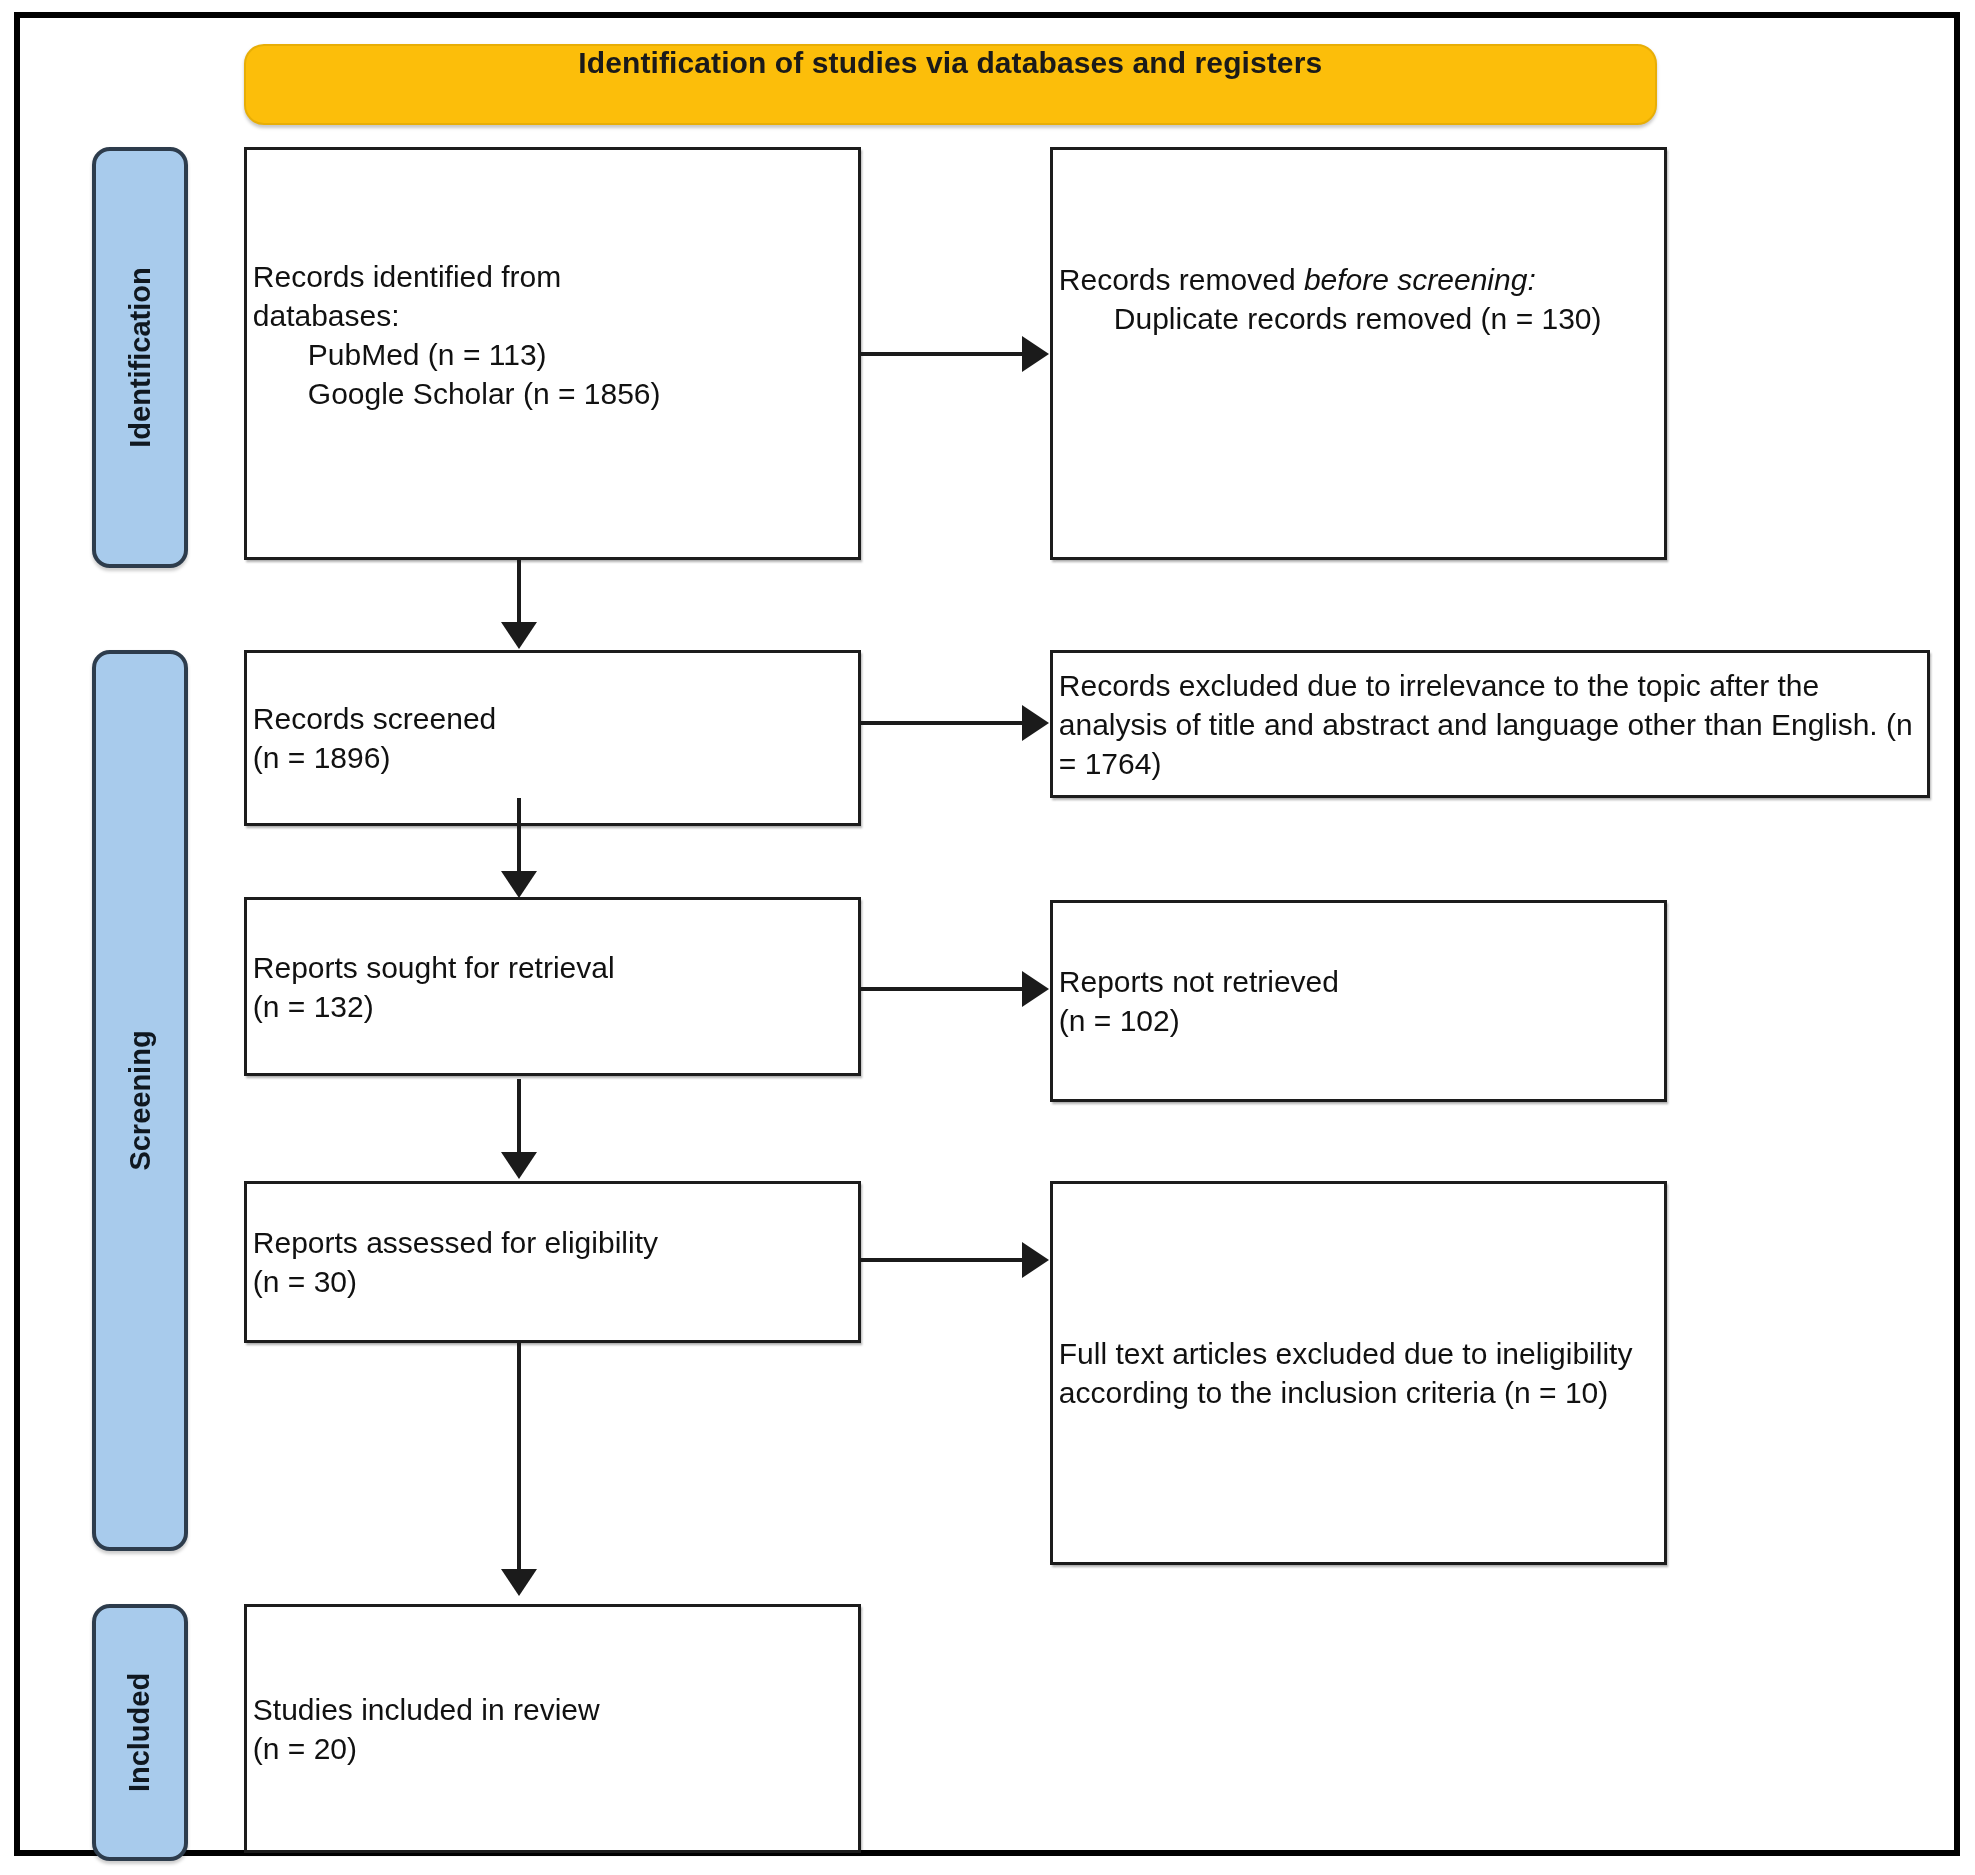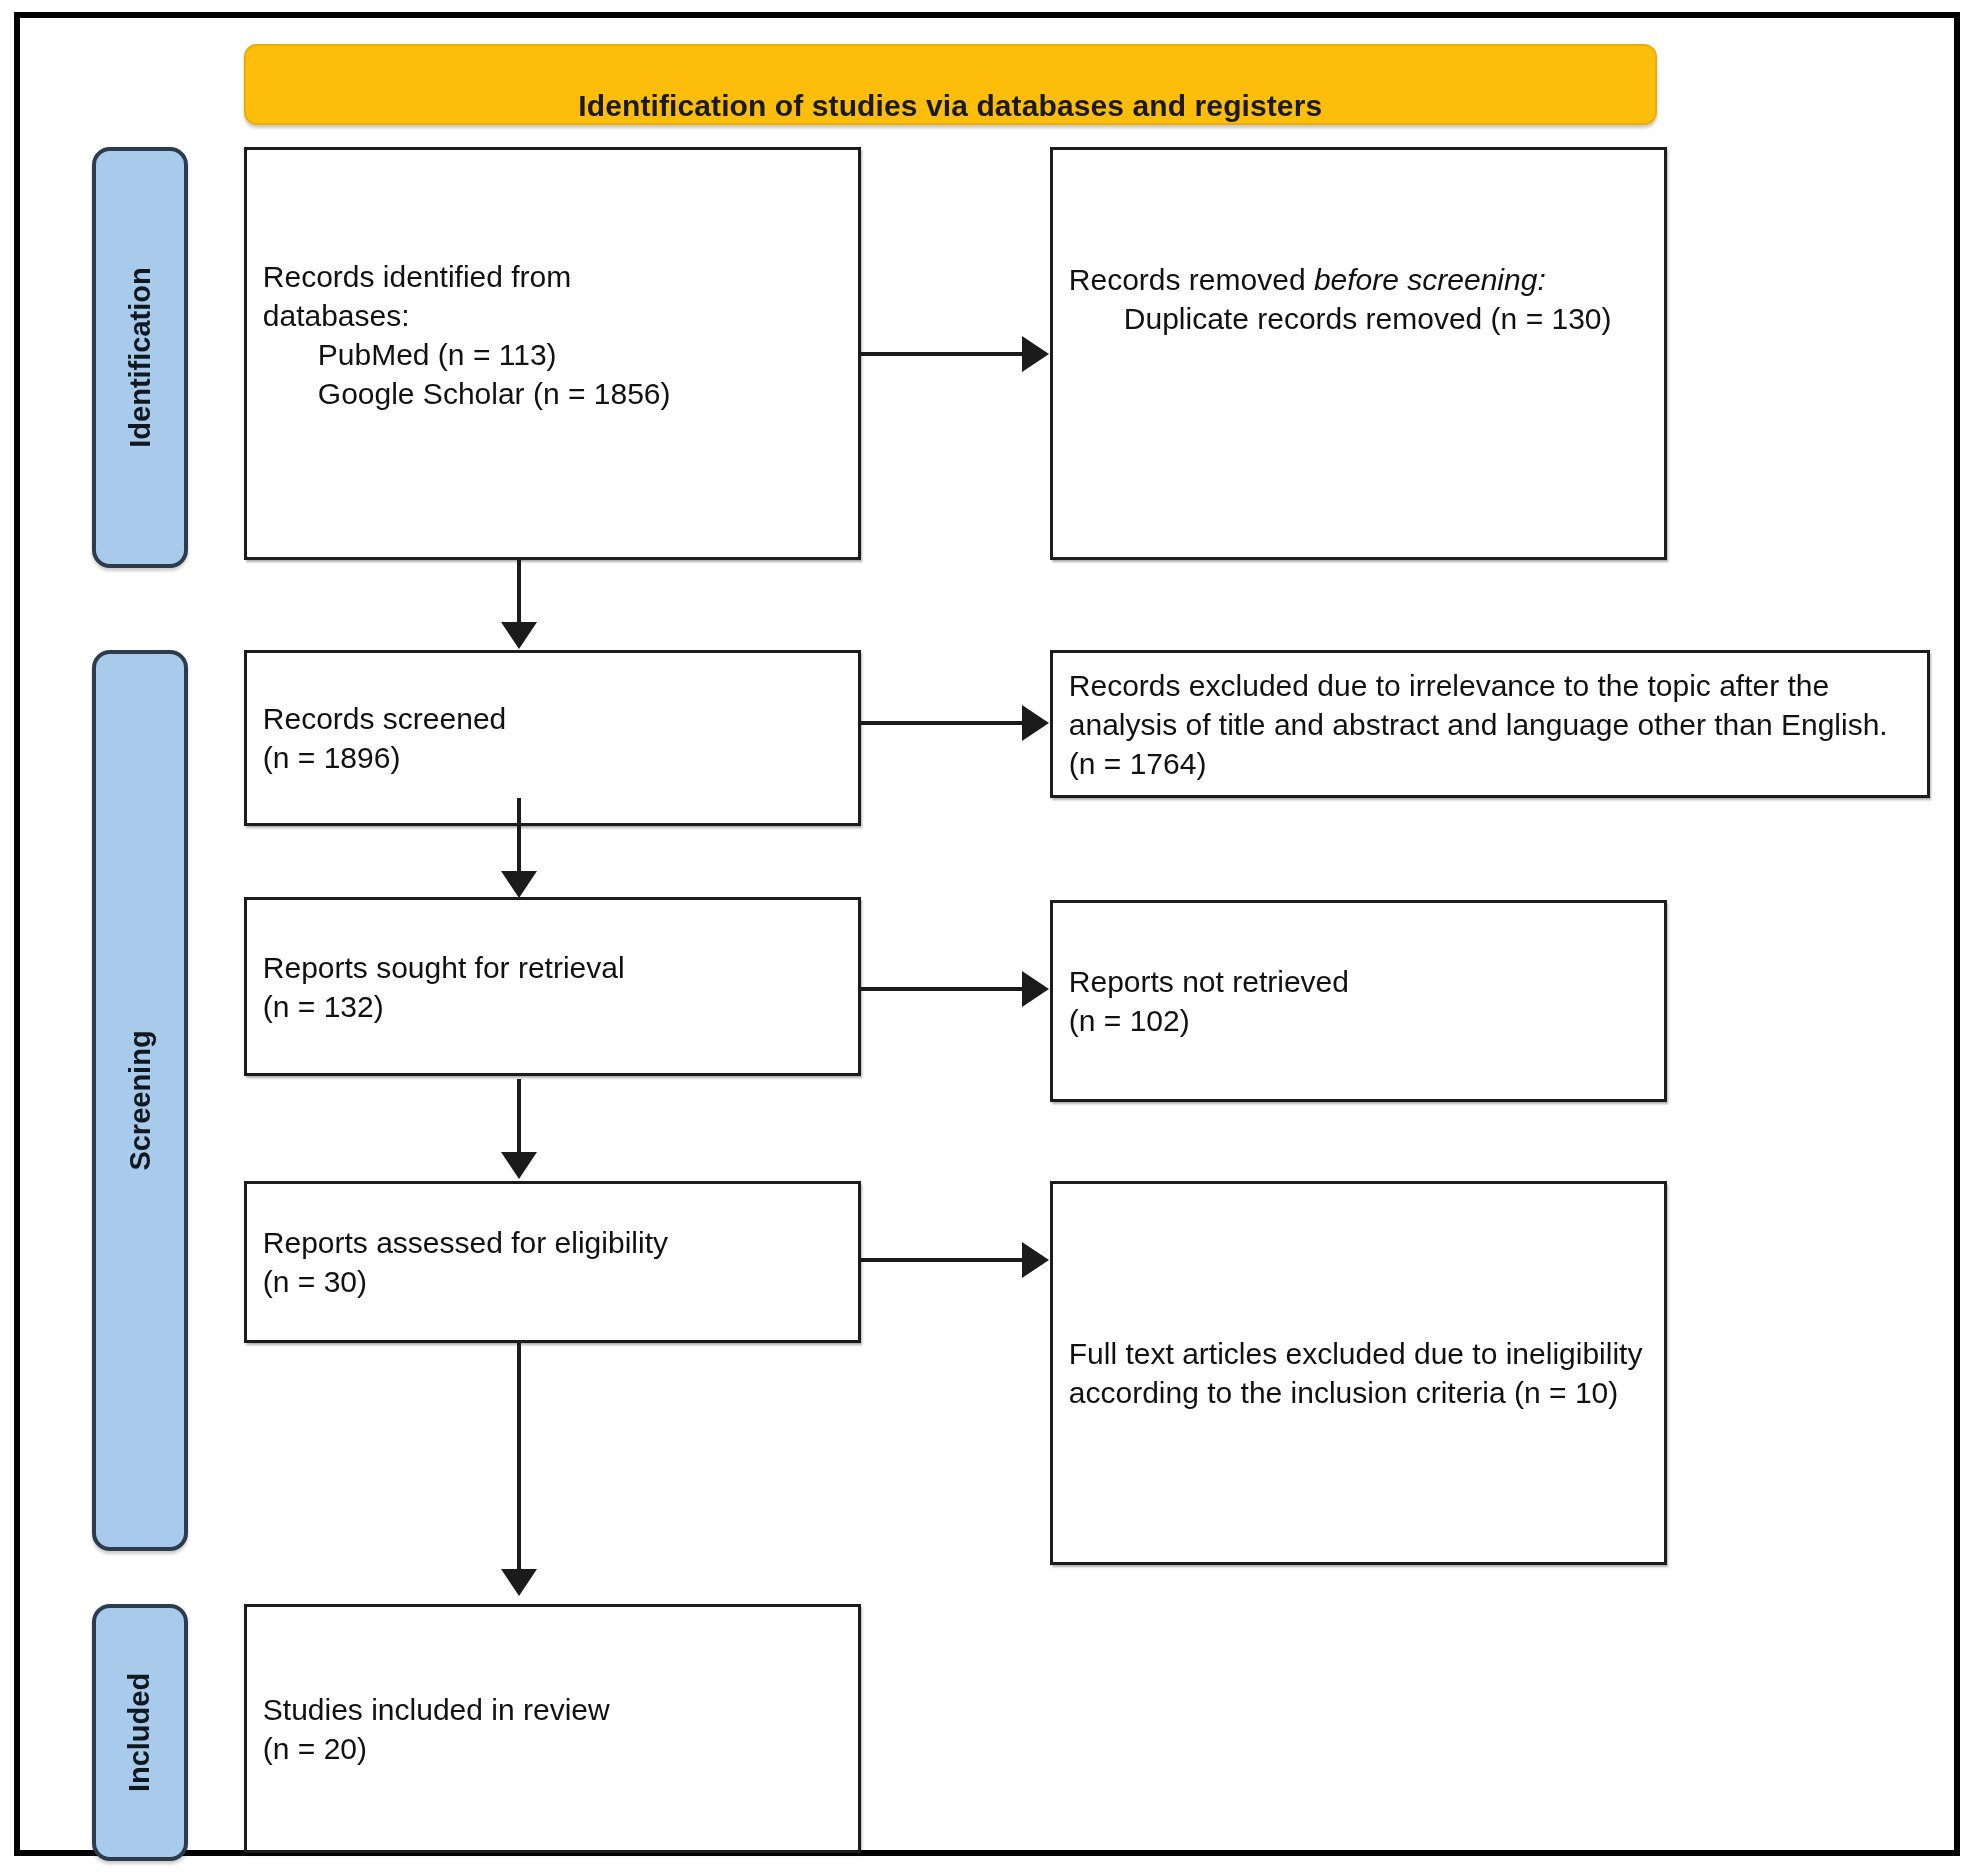--- a/index.html
+++ b/index.html
@@ -5,36 +5,36 @@
   html,body{margin:0;padding:0;background:#ffffff;}
   body{width:1975px;height:1876px;position:relative;
        font-family:"Liberation Sans","DejaVu Sans",sans-serif;
        -webkit-font-smoothing:antialiased;}
 
   #frame{position:absolute;left:13.8px;top:12.4px;width:1946px;height:1844px;
          border:6.2px solid #000000;box-sizing:border-box;background:#fff;}
 
   
   .banner{position:absolute;background:#FCBE0A;border:2.1px solid #E8AE06;
-          border-radius:13px;display:flex;align-items:flex-end;justify-content:center;
+          border-radius:20px;display:flex;align-items:flex-start;justify-content:center;
           box-shadow:0 2.1px 3.4px rgba(0,0,0,.22);}
   .banner span{font-size:30px;font-weight:bold;color:#1a1a1a;letter-spacing:0.1px;}
 
   
   .sidetab{position:absolute;background:#A8CBEC;border:4.1px solid #2D3C4C;
            border-radius:18px;box-shadow:0 2.1px 3.4px rgba(0,0,0,.20);
            display:flex;align-items:center;justify-content:center;}
   .sidetab span{transform:rotate(-90deg);white-space:nowrap;
                 font-size:29px;font-weight:bold;color:#101820;}
 
   
   .box{position:absolute;background:#ffffff;border:3.4px solid #1c1c1c;
        box-sizing:border-box;box-shadow:2.1px 2.8px 2.1px rgba(0,0,0,.30);
        display:flex;align-items:center;}
-  .box .txt{padding:0 16px;font-size:30px;line-height:1.30;color:#111;width:100%;}
+  .box .txt{padding:0 6px;font-size:30px;line-height:1.30;color:#111;width:100%;}
   .box .txt .ind{display:block;padding-left:55px;}
   .box .txt em{font-style:italic;}
 
   .box.v-top .txt{align-self:flex-start;}
 
   
   .vline{position:absolute;width:4.1px;background:#1b1b1b;}
   .hline{position:absolute;height:4.1px;background:#1b1b1b;}
   .arrow-down{position:absolute;width:0;height:0;
               border-left:18px solid transparent;border-right:18px solid transparent;

